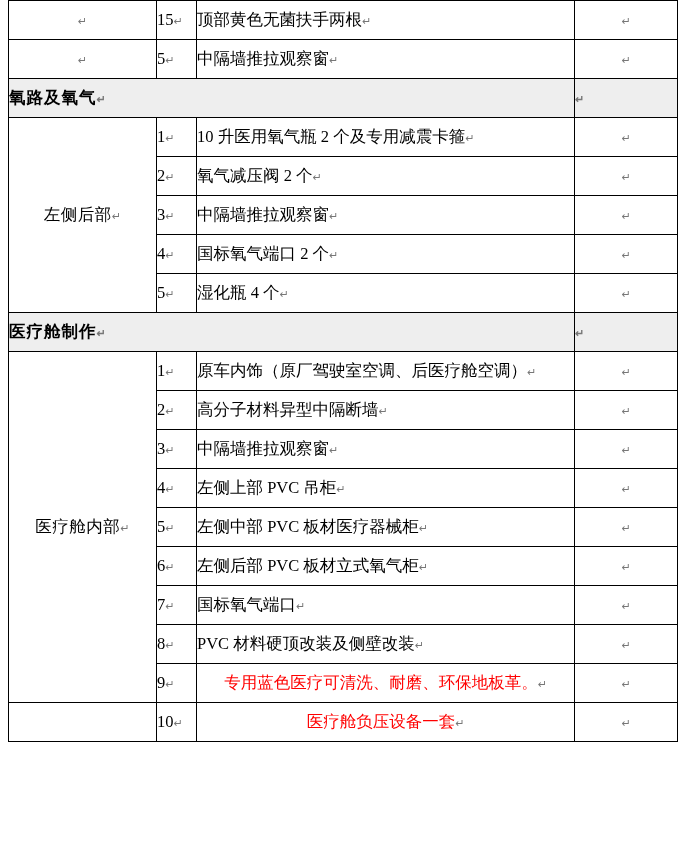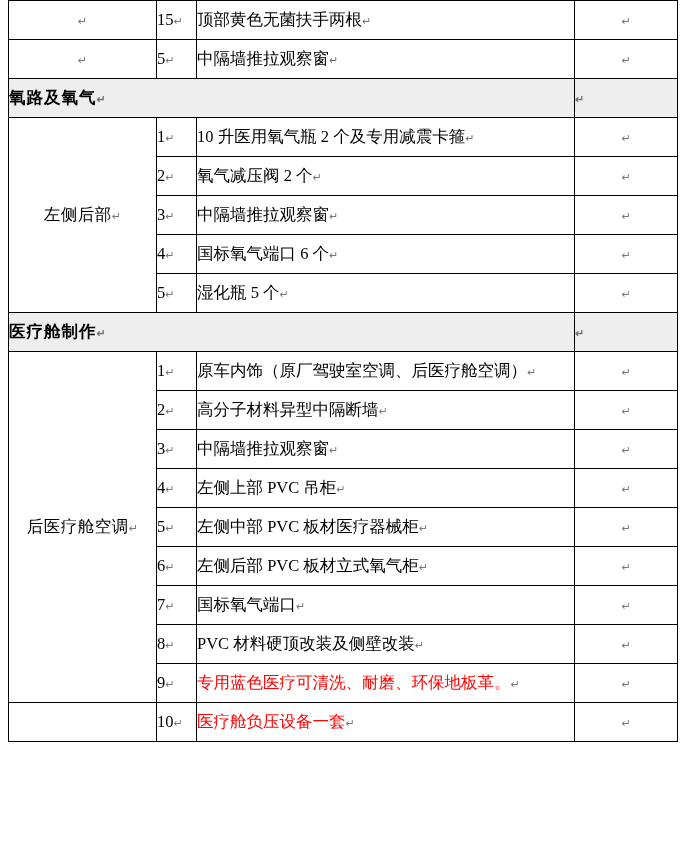--- a/index.html
+++ b/index.html
@@ -62,20 +62,21 @@
     text-align: left;
     font-weight: bold;
     letter-spacing: 1px;
     height: 34px;
   }
   .section-row td.mark {
     background: #eeeeee;
   }
   .red {
     color: #ff0000;
+    text-align: center;
   }
   .pilcrow {
     color: #777777;
     font-size: 11px;
     font-family: "Liberation Sans", sans-serif;
   }
   .desc-inner {
     display: inline-block;
     font-family: Liberation Serif, serif;
   }
@@ -126,36 +127,36 @@
         <td class="cell-desc"><span class="desc-inner">氧气减压阀 2 个</span><span class="pilcrow">↵</span></td>
         <td class="cell-mark"><span class="pilcrow">↵</span></td>
       </tr>
       <tr>
         <td class="cell-num"><span class="num-inner">3</span><span class="pilcrow">↵</span></td>
         <td class="cell-desc"><span class="desc-inner">中隔墙推拉观察窗</span><span class="pilcrow">↵</span></td>
         <td class="cell-mark"><span class="pilcrow">↵</span></td>
       </tr>
       <tr>
         <td class="cell-num"><span class="num-inner">4</span><span class="pilcrow">↵</span></td>
-        <td class="cell-desc"><span class="desc-inner">国标氧气端口 6 个</span><span class="pilcrow">↵</span></td>
+        <td class="cell-desc"><span class="desc-inner">国标氧气端口 2 个</span><span class="pilcrow">↵</span></td>
         <td class="cell-mark"><span class="pilcrow">↵</span></td>
       </tr>
       <tr>
         <td class="cell-num"><span class="num-inner">5</span><span class="pilcrow">↵</span></td>
-        <td class="cell-desc"><span class="desc-inner">湿化瓶 5 个</span><span class="pilcrow">↵</span></td>
+        <td class="cell-desc"><span class="desc-inner">湿化瓶 4 个</span><span class="pilcrow">↵</span></td>
         <td class="cell-mark"><span class="pilcrow">↵</span></td>
       </tr>
 
       <tr class="section-row">
         <td colspan="3"><span>医疗舱制作</span><span class="pilcrow">↵</span></td>
         <td class="cell-mark mark"><span class="pilcrow">↵</span></td>
       </tr>
 
       <tr>
-        <td class="cell-cat" rowspan="9"><span>后医疗舱空调</span><span class="pilcrow">↵</span></td>
+        <td class="cell-cat" rowspan="9"><span>医疗舱内部</span><span class="pilcrow">↵</span></td>
         <td class="cell-num"><span class="num-inner">1</span><span class="pilcrow">↵</span></td>
         <td class="cell-desc"><span class="desc-inner">原车内饰（原厂驾驶室空调、后医疗舱空调）</span><span class="pilcrow">↵</span></td>
         <td class="cell-mark"><span class="pilcrow">↵</span></td>
       </tr>
       <tr>
         <td class="cell-num"><span class="num-inner">2</span><span class="pilcrow">↵</span></td>
         <td class="cell-desc"><span class="desc-inner">高分子材料异型中隔断墙</span><span class="pilcrow">↵</span></td>
         <td class="cell-mark"><span class="pilcrow">↵</span></td>
       </tr>
       <tr>

